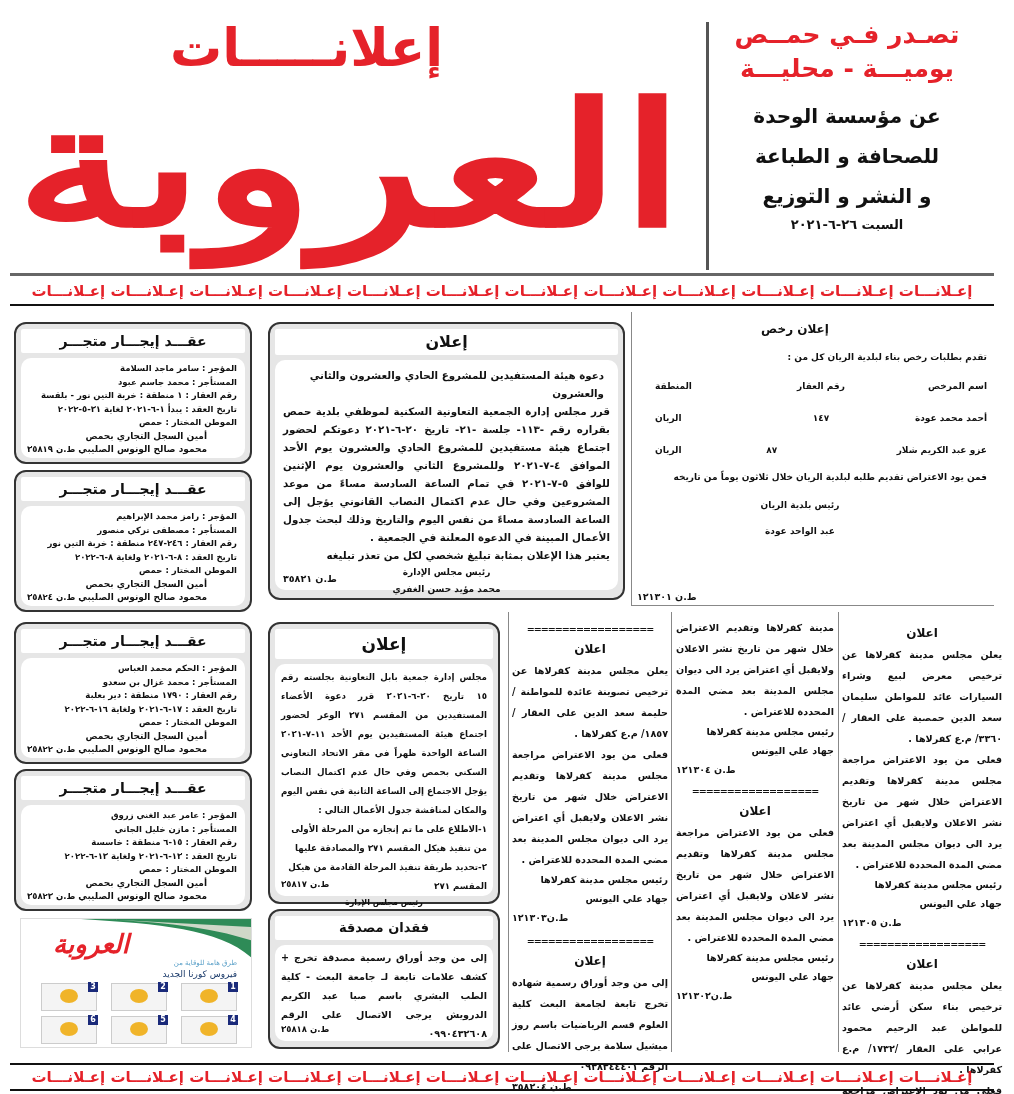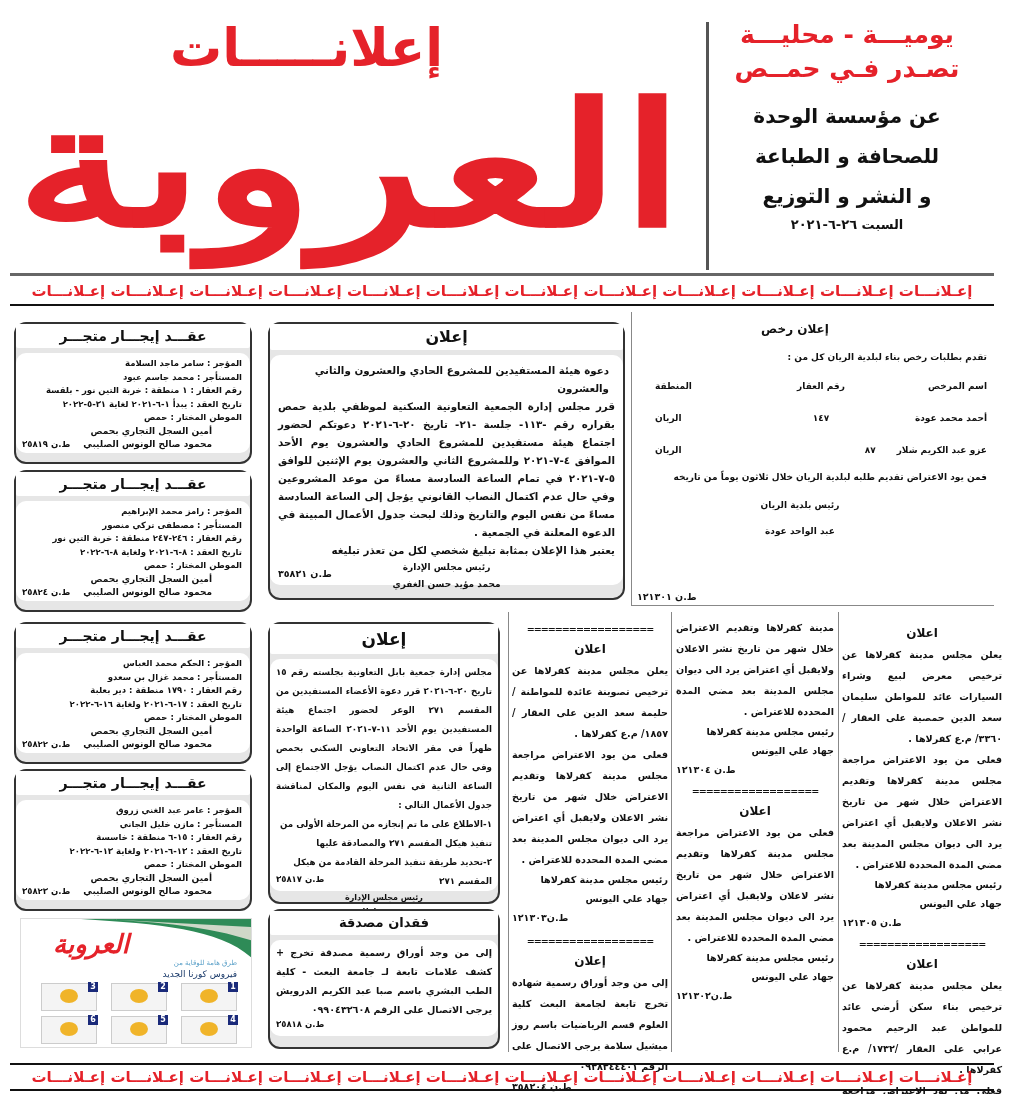--- a/index.html
+++ b/index.html
@@ -19,21 +19,21 @@
   .mast-red { font-weight: bold; color: #e5222a; font-size: 25px; line-height: 34px; }
   .mast-black { font-weight: bold; color: #111; font-size: 20px; line-height: 40px; }
   .mast-date { font-weight: bold; font-size: 13px; margin-top: 1px; }
 
   
   .rule { left: 10px; width: 984px; background: #111; }
   .banner { left: 10px; width: 984px; height: 22px; text-align: center; direction: rtl;
     color: #e5222a; font-weight: bold; font-size: 15px; line-height: 22px; white-space: nowrap; overflow: hidden; letter-spacing: 1px; }
 
   
-  .box { border: 2px solid #333; border-radius: 12px; background: #e6e6e6; }
+  .box { border: 2px solid #333; border-radius: 12px; background: #e6e6e6; padding: 5px; }
   .box-title { background: #fff; text-align: center; font-weight: bold; font-size: 16px; line-height: 26px; border-radius: 2px; }
   .box-body { background: #fff; margin-top: 5px; border-radius: 10px; padding: 6px 8px; direction: rtl; text-align: right; font-size: 10.5px; line-height: 16px; font-weight: bold; }
   .box-body .center { text-align: center; font-size: 9px; }
   .ref { direction: rtl; text-align: left; font-size: 9.5px; font-weight: bold; }
 
   .lease .box-body { font-size: 8.5px; line-height: 13.5px; padding: 4px 8px; }
   .lease .box-title { font-size: 14px; line-height: 24px; }
   .lease .center { text-align: right; font-size: 9px; padding-right: 30px; }
 
   
@@ -51,22 +51,22 @@
 </style>
 </head>
 <body>
 
 <div class="abs logo-wrap">
   <div class="logo-ads">إعلانـــــات</div>
   <div class="logo-name">العروبة</div>
 </div>
 <div class="abs mast-divider"></div>
 <div class="abs mast-info">
+  <div class="mast-red">تصـدر فـي حمــص</div>
   <div class="mast-red">يوميـــة  -  محليـــة</div>
-  <div class="mast-red">تصـدر فـي حمــص</div>
   <div class="mast-black" style="margin-top:10px">عن مؤسسة الوحدة</div>
   <div class="mast-black">للصحافة و الطباعة</div>
   <div class="mast-black">و النشر و التوزيع</div>
   <div class="mast-date">السبت ٢٦-٦-٢٠٢١</div>
 </div>
 
 <div class="abs rule" style="top:273px;height:3px;background:#666"></div>
 <div class="abs banner" style="top:280px">إعـلانـــات  إعـلانـــات  إعـلانـــات  إعـلانـــات  إعـلانـــات  إعـلانـــات  إعـلانـــات  إعـلانـــات  إعـلانـــات  إعـلانـــات  إعـلانـــات  إعـلانـــات</div>
 <div class="abs rule" style="top:304px;height:2px"></div>
 
@@ -79,21 +79,21 @@
     <span style="text-align:center">رقم العقار</span>
     <span style="text-align:left">المنطقة</span>
   </div>
   <div class="row">
     <span>أحمد محمد عودة</span>
     <span style="text-align:center">١٤٧</span>
     <span style="text-align:left">الريان</span>
   </div>
   <div class="row">
     <span>عزو عبد الكريم شلار</span>
-    <span style="text-align:right">٨٧</span>
+    <span style="text-align:left">٨٧</span>
     <span style="text-align:left">الريان</span>
   </div>
   <div style="padding-right:8px;margin-top:6px">فمن يود الاعتراض تقديم طلبه لبلدية الريان خلال ثلاثون يوماً من تاريخه</div>
   <div style="text-align:center;margin-top:18px;margin-right:30px">رئيس بلدية الريان</div>
   <div style="text-align:center;margin-top:16px;margin-right:30px">عبد الواحد عودة</div>
   <div class="ref" style="position:absolute;left:2px;bottom:2px">ط.ن ١٢١٣٠١</div>
 </div>
 <div class="abs" style="left:632px;top:605px;width:362px;height:1px;background:#888"></div>
 
 <div class="abs box" style="left:268px;top:322px;width:357px;height:278px">

